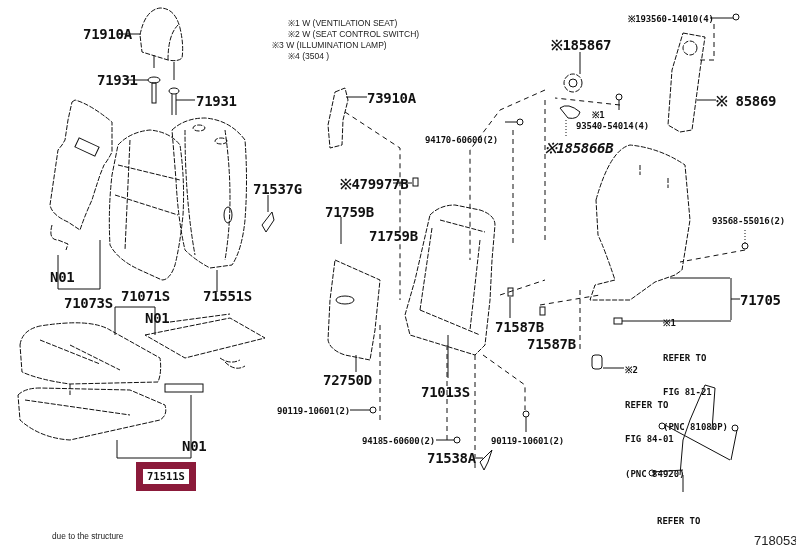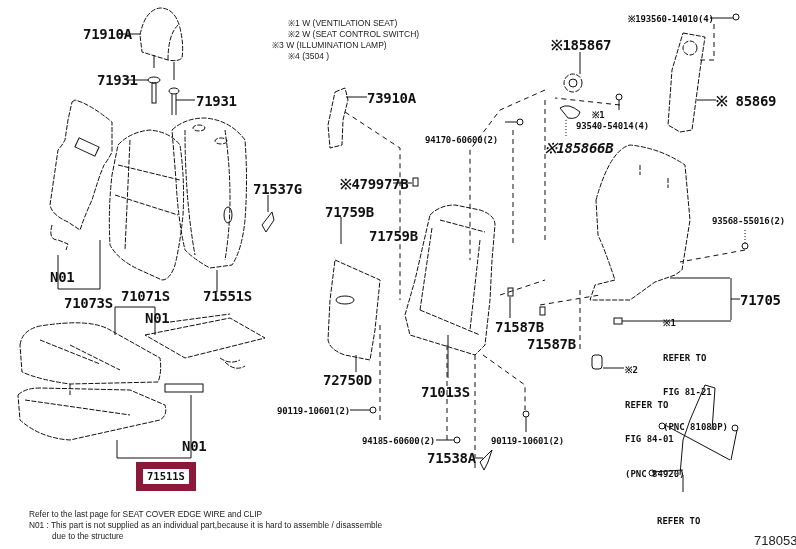--- a/index.html
+++ b/index.html
@@ -246,19 +246,17 @@
   <div>REFER TO</div>
   <div>FIG 84-01</div>
   <div>(PNC 84920)</div>
 </div>
 <div class="ref" style="left:657px;top:493px;">
   <div>REFER TO</div>
   
   
 </div>
 
-<div class="note" style="left:29px;top:509px;">Refer to the last page for SEAT COVER EDGE WIRE and CLIP</div>
-<div class="note" style="left:29px;top:520px;">N01 : This part is not supplied as an individual part,because it is hard to assemble / disassemble</div>
 <div class="note" style="left:52px;top:531px;text-align:center;">due to the structure</div>
 
 <div class="code" style="left:754px;top:533px;">718053G</div>
 
 </div>
 
 </body></html>

